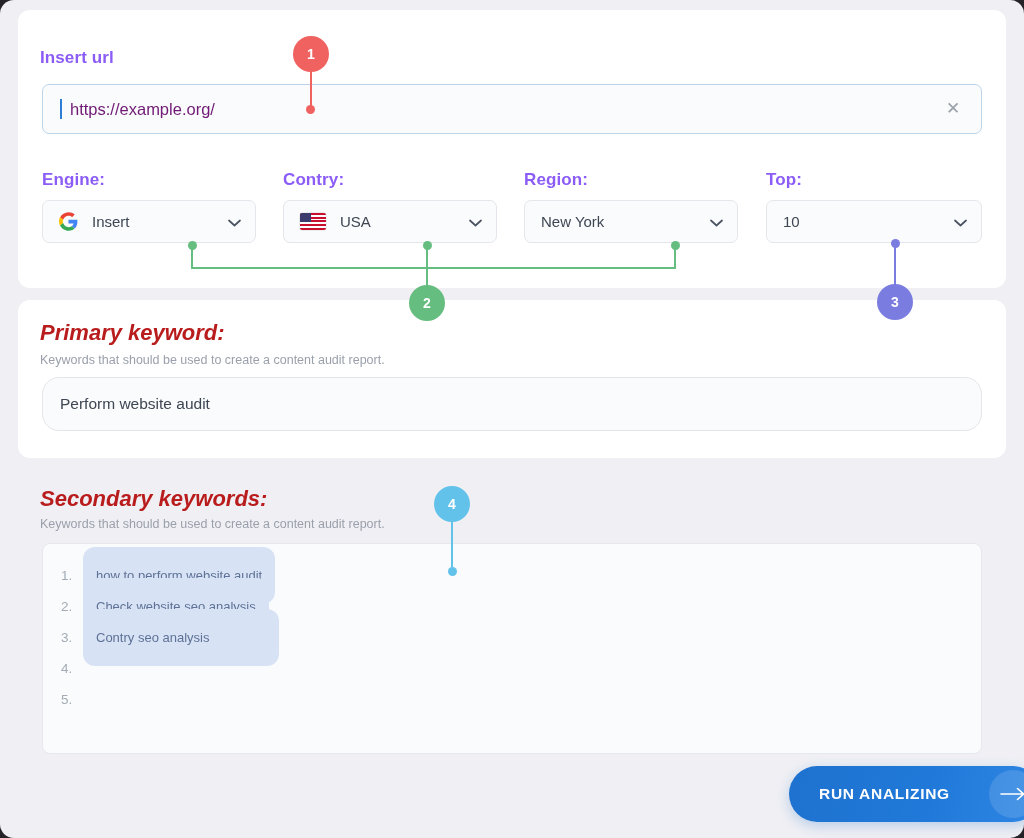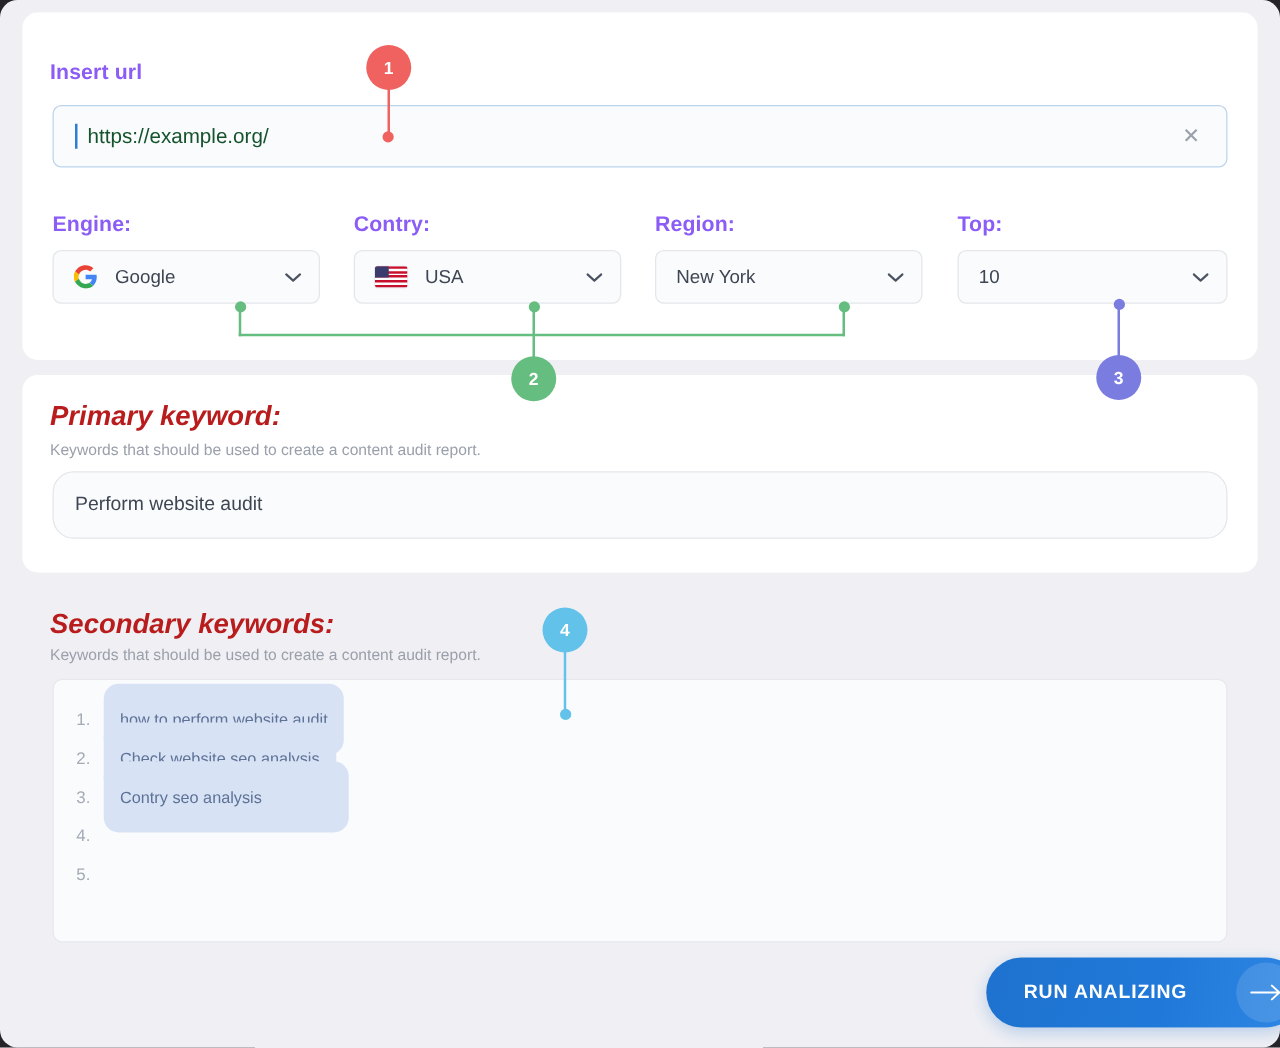--- a/index.html
+++ b/index.html
@@ -70,21 +70,21 @@
   }
   #text-caret {
     width: 2px; height: 20px;
     background: #2d7fd6;
     margin-left: 17px;
     flex: 0 0 auto;
   }
   #url-placeholder {
     margin-left: 8px;
     font-size: 16.5px;
-    color: #14532d;
+    color: #701a75;
     flex: 1 1 auto;
   }
   #url-clear-btn {
     margin-right: 18px;
     width: 20px; height: 20px;
     color: #9aa1ab;
     font-size: 17px;
     line-height: 20px;
     text-align: center;
     cursor: pointer;
@@ -265,21 +265,21 @@
     <span class="field-label">Engine:</span>
     <div class="select-box">
       <span class="select-icon">
         <svg width="19" height="19" viewBox="0 0 48 48">
           <path fill="#EA4335" d="M24 9.5c3.5 0 6.6 1.2 9 3.6l6.7-6.7C35.6 2.6 30.2.5 24 .5 14.6.5 6.5 5.9 2.6 13.7l7.8 6.1C12.3 13.9 17.6 9.5 24 9.5z"></path>
           <path fill="#4285F4" d="M46.5 24.5c0-1.6-.15-3.2-.45-4.7H24v9h12.7c-.55 2.9-2.2 5.4-4.7 7.1l7.6 5.9c4.4-4.1 6.9-10.2 6.9-17.3z"></path>
           <path fill="#FBBC05" d="M10.4 28.2c-.5-1.5-.8-3-.8-4.7s.3-3.2.8-4.7l-7.8-6.1C.9 16 0 19.9 0 23.5s.9 7.5 2.6 10.8l7.8-6.1z"></path>
           <path fill="#34A853" d="M24 47.5c6.2 0 11.5-2 15.3-5.6l-7.6-5.9c-2.1 1.4-4.8 2.3-7.7 2.3-6.4 0-11.7-4.4-13.6-10.3l-7.8 6.1C6.5 41.1 14.6 47.5 24 47.5z"></path>
         </svg>
       </span>
-      <span class="select-value">Google</span>
+      <span class="select-value">Insert</span>
       <span class="chev">
         <svg width="13" height="8" viewBox="0 0 13 8">
             <path d="M1 1.5l5.5 5 5.5-5" fill="none" stroke="#4b5362" stroke-width="1.7" stroke-linecap="round" stroke-linejoin="round"></path>
           </svg>
       </span>
     </div>
   </div>
 
   <div class="select-group" id="grp-country">
     <span class="field-label">Contry:</span>

